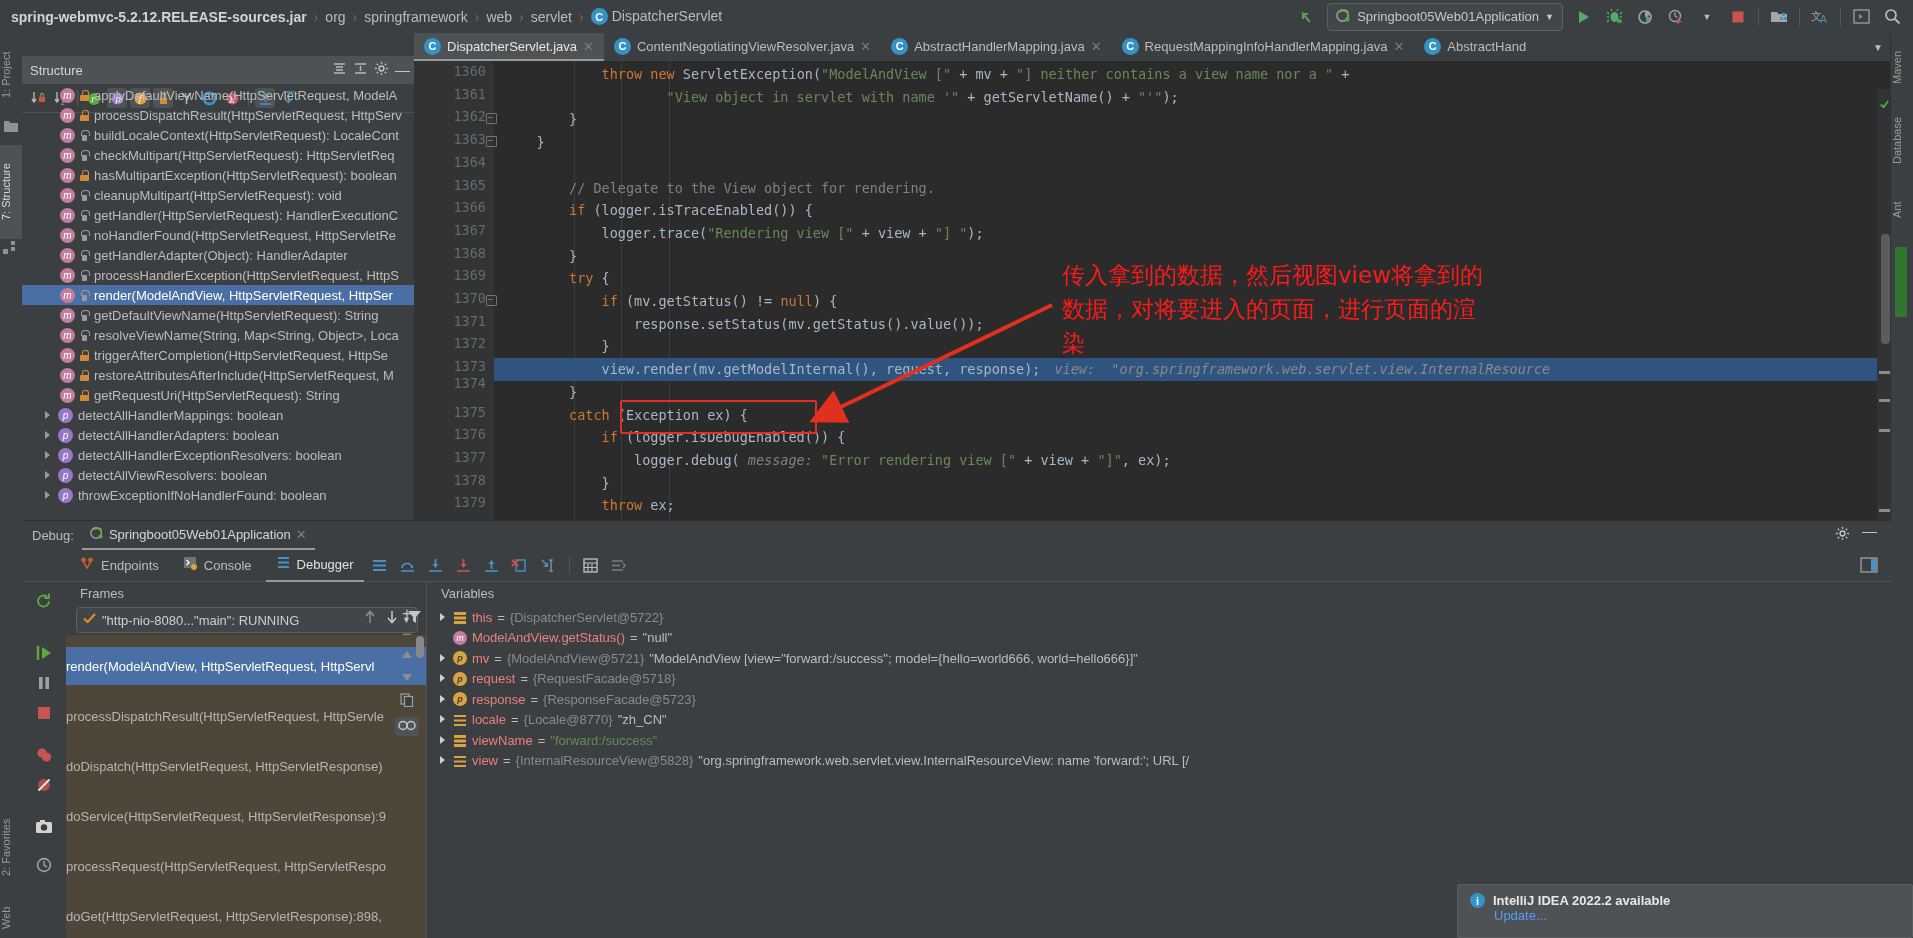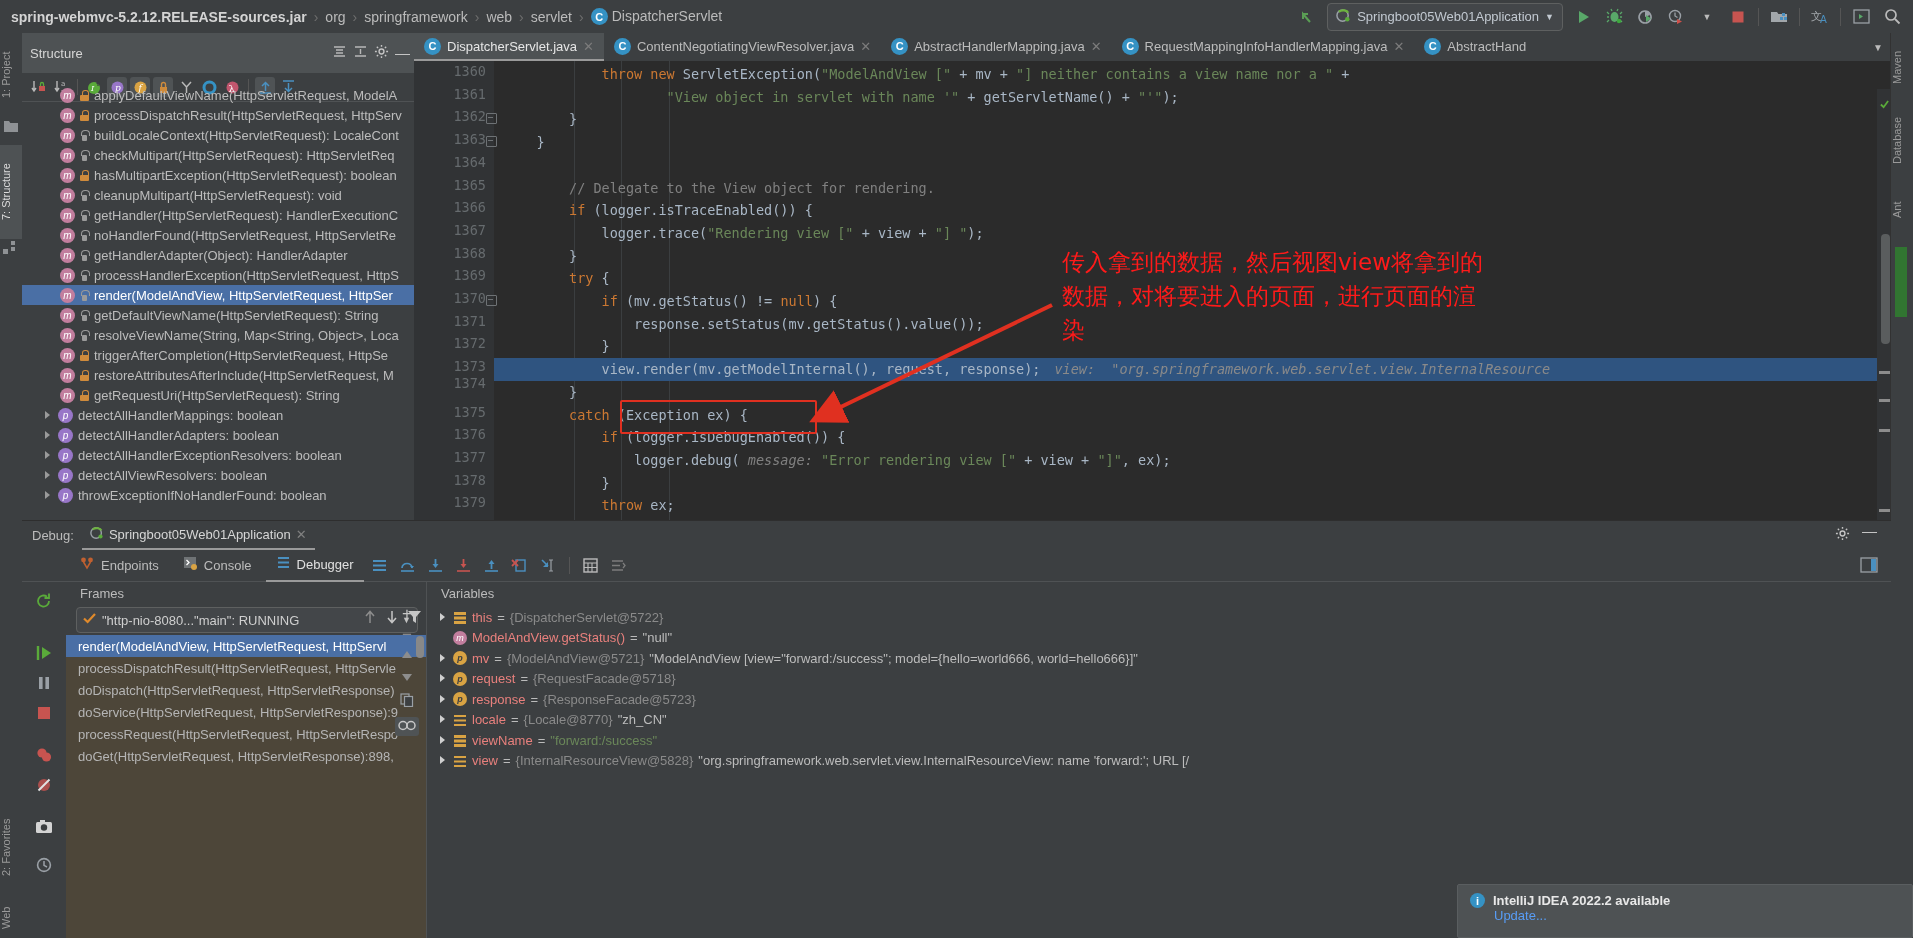--- a/index.html
+++ b/index.html
@@ -32,21 +32,21 @@
   
   .leftstrip{position:absolute;left:0;top:33px;width:22px;height:905px;background:#3c3f41;
              border-right:1px solid #323232;}
   .vtab{position:absolute;left:0;width:22px;writing-mode:vertical-rl;transform:rotate(180deg);
         font-size:11px;color:#9a9a9a;text-align:center;white-space:nowrap;cursor:pointer;padding:4px 0;}
   .vtab.sel{background:#4e5254;color:#dcdcdc;}
   .vico{position:absolute;left:3px;width:16px;height:16px;}
 
   
   .structure{position:absolute;left:22px;top:33px;width:392px;height:487px;background:#3c3f41;}
-  .st-head{height:40px;background:#4e5254;display:flex;align-items:center;padding:0 4px 0 8px;}
+  .st-head{height:28px;background:#4e5254;display:flex;align-items:center;padding:0 4px 0 8px;margin-top:23px;}
   .st-head .t{font-size:13px;color:#d6d6d6;}
   .st-head .acts{margin-left:auto;display:flex;gap:6px;align-items:center;}
   .st-toolbar{height:28px;display:flex;align-items:center;gap:3px;padding:0 6px;
               border-bottom:1px solid #4f5254;}
   .stb{width:20px;height:20px;border-radius:3px;display:inline-flex;align-items:center;justify-content:center;cursor:pointer;}
   .stb.act{background:#4f5355;}
   .st-list{position:absolute;top:52px;left:0;right:0;bottom:0;overflow:hidden;}
   .st-row{height:20px;display:flex;align-items:center;padding-left:38px;gap:5px;white-space:nowrap;cursor:pointer;}
   .st-row.sel{background:#4a6fa5;}
   .st-row .txt{font-size:13px;color:#bcbcbc;overflow:hidden;}
@@ -116,22 +116,22 @@
   .dtab.sel{border-bottom:2px solid #9a9a9a;color:#e0e0e0;}
   .dbtn{width:24px;height:24px;display:inline-flex;align-items:center;justify-content:center;cursor:pointer;border-radius:3px;}
 
   .dbg-side{position:absolute;left:0;top:60px;width:44px;bottom:0;display:flex;flex-direction:column;
             align-items:center;gap:6px;padding-top:8px;}
 
   .frames{position:absolute;left:44px;top:60px;width:360px;bottom:0;border-right:1px solid #4f5254;}
   .pane-title{height:24px;display:flex;align-items:center;padding-left:14px;font-size:13px;color:#bcbcbc;}
   .thread-sel{margin:2px 8px 2px 10px;height:24px;border:1px solid #5e6060;border-radius:4px;background:#434649;
               display:flex;align-items:center;gap:6px;padding:0 6px;}
-  .frame-row{height:22px;display:flex;align-items:center;padding-left:12px;font-size:13px;color:#b5b5b5;
-             white-space:nowrap;overflow:hidden;cursor:pointer;}
+  .frame-row{height:38px;display:flex;align-items:center;font-size:13px;color:#b5b5b5;
+             white-space:nowrap;overflow:hidden;cursor:pointer;margin-top:12px;}
   .frame-row.sel{background:#4a6fa5;color:#fff;}
   .frame-list{background:#4d4639;position:absolute;left:0;right:0;top:54px;bottom:0;overflow:hidden;}
 
   .frames-toolbar{position:absolute;right:4px;top:28px;display:flex;gap:8px;align-items:center;}
 
   .vars{position:absolute;left:405px;top:60px;right:0;bottom:0;}
   .var-row{height:20.5px;display:flex;align-items:center;gap:5px;padding-left:12px;font-size:13px;white-space:nowrap;}
   .var-tri{width:9px;height:9px;position:relative;flex:0 0 9px;}
   .var-tri:before{content:"";position:absolute;left:1px;top:0;border-left:5.5px solid #cfcfcf;
                   border-top:4.5px solid transparent;border-bottom:4.5px solid transparent;}
@@ -551,21 +551,21 @@
       <div class="codelines" id="codelines"><div class="cl" style="top: 2px;"><span class="t">            </span><span class="k">throw</span><span class="t"> </span><span class="k">new</span><span class="t"> ServletException(</span><span class="s">"ModelAndView ["</span><span class="t"> + mv + </span><span class="s">"] neither contains a view name nor a "</span><span class="t"> +</span></div><div class="cl" style="top: 24.7px;"><span class="t">                    </span><span class="s">"View object in servlet with name '"</span><span class="t"> + getServletName() + </span><span class="s">"'"</span><span class="t">);</span></div><div class="cl" style="top: 47.4px;"><span class="t">        }</span></div><div class="cl" style="top: 70.1px;"><span class="t">    }</span></div><div class="cl" style="top: 92.8px;"></div><div class="cl" style="top: 115.5px;"><span class="t">        </span><span class="c">// Delegate to the View object for rendering.</span></div><div class="cl" style="top: 138.2px;"><span class="t">        </span><span class="k">if</span><span class="t"> (logger.isTraceEnabled()) {</span></div><div class="cl" style="top: 160.9px;"><span class="t">            logger.trace(</span><span class="s">"Rendering view ["</span><span class="t"> + view + </span><span class="s">"] "</span><span class="t">);</span></div><div class="cl" style="top: 183.6px;"><span class="t">        }</span></div><div class="cl" style="top: 206.3px;"><span class="t">        </span><span class="k">try</span><span class="t"> {</span></div><div class="cl" style="top: 229px;"><span class="t">            </span><span class="k">if</span><span class="t"> (mv.getStatus() != </span><span class="k">null</span><span class="t">) {</span></div><div class="cl" style="top: 251.7px;"><span class="t">                response.setStatus(mv.getStatus().value());</span></div><div class="cl" style="top: 274.4px;"><span class="t">            }</span></div><div class="cl hl" style="top: 297.1px;"><span class="t">            view.render(mv.getModelInternal(), request, response);</span><span class="hintv" style="padding-left: 14px;">view:  "org.springframework.web.servlet.view.InternalResource</span></div><div class="cl" style="top: 319.8px;"><span class="t">        }</span></div><div class="cl" style="top: 342.5px;"><span class="t">        </span><span class="k">catch</span><span class="t"> (Exception ex) {</span></div><div class="cl" style="top: 365.2px;"><span class="t">            </span><span class="k">if</span><span class="t"> (logger.isDebugEnabled()) {</span></div><div class="cl" style="top: 387.9px;"><span class="t">                logger.debug( </span><span class="hint">message:</span><span class="t"> </span><span class="s">"Error rendering view ["</span><span class="t"> + view + </span><span class="s">"]"</span><span class="t">, ex);</span></div><div class="cl" style="top: 410.6px;"><span class="t">            }</span></div><div class="cl" style="top: 433.3px;"><span class="t">            </span><span class="k">throw</span><span class="t"> ex;</span></div><div class="cl" style="top: 456px;"></div></div>
       <div class="redbox" style="left:206px;top:339px;width:193px;height:30px;"></div>
       <svg style="position:absolute;left:380px;top:238px;pointer-events:none;" width="270" height="130">
         <defs>
             <marker id="ah" markerWidth="9" markerHeight="9" refX="6" refY="4.5" orient="auto">
           <path d="M0 0 L9 4.5 L0 9 z" fill="#e03020"></path>
             </marker>
           </defs>
         <line x1="258" y1="6" x2="26" y2="118" stroke="#e03020" stroke-width="4" marker-end="url(#ah)"></line>
       </svg>
-      <div class="annot" style="left:648px;top:184px;">传入拿到的数据，然后视图view将拿到的
+      <div class="annot" style="left:648px;top:197px;">传入拿到的数据，然后视图view将拿到的
 数据，对将要进入的页面，进行页面的渲
 染</div>
 
       <div class="errstripe">
         <div class="vscrollbar" style="top:145px;height:110px;"></div>
         <div style="position:absolute;right:1px;top:282px;width:11px;height:3px;background:#8c8c8c;"></div>
         <div style="position:absolute;right:1px;top:310px;width:11px;height:3px;background:#8c8c8c;"></div>
         <div style="position:absolute;right:1px;top:340px;width:11px;height:3px;background:#8c8c8c;"></div>
         <div style="position:absolute;right:1px;top:420px;width:11px;height:3px;background:#8c8c8c;"></div>
         <div style="position:absolute;right:2px;top:8px;width:9px;height:9px;">

